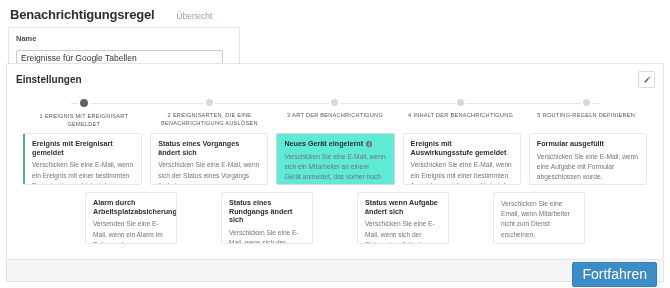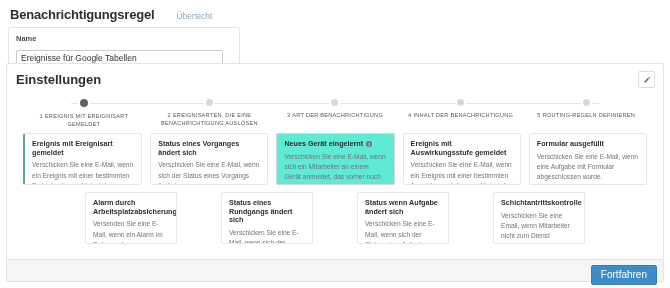--- a/index.html
+++ b/index.html
@@ -84,21 +84,21 @@
     border-radius: 2px;
     box-sizing: border-box;
   }
   .settings-header {
     display: flex;
     align-items: center;
     justify-content: space-between;
     padding: 7px 8px 0 9px;
   }
   .settings-title {
-    font-size: 13px;
+    font-size: 10px;
     font-weight: bold;
     color: #2b2f33;
     text-align: right;
   }
   .edit-btn {
     width: 15px;
     height: 15px;
     border: 1px solid #d9dce0;
     border-radius: 2px;
     background: #fff;
@@ -239,21 +239,21 @@
     display: flex;
     align-items: center;
     justify-content: flex-end;
     padding-right: 6px;
     box-sizing: border-box;
   }
   .continue-btn {
     background: #3c8dc5;
     border: 1px solid #3580b5;
     color: #ffffff;
-    font-size: 10px;
+    font-size: 14px;
     font-family: "Liberation Sans", sans-serif;
     border-radius: 2px;
     padding: 3px 9px;
     cursor: pointer;
     line-height: 1.2;
     margin-top: 8px;
   }
 </style>
 </head>
 <body>
@@ -364,23 +364,20 @@
         </div>
         <div class="opt-desc">Verschicken Sie eine E-Mail, wenn sich der Status eines Rundgangs ändert.</div>
       </div>
       <div class="opt-card">
         <div class="opt-title">
           <span>Status wenn Aufgabe ändert sich</span>
         </div>
         <div class="opt-desc">Verschicken Sie eine E-Mail, wenn sich der Status einer Aufgabe ändert.</div>
       </div>
       <div class="opt-card">
-        <div class="opt-title">
-          <span>Schichtantrittskontrolle</span>
-        </div>
         <div class="opt-desc">Verschicken Sie eine Email, wenn Mitarbeiter nicht zum Dienst erscheinen.</div>
       </div>
     </div>
 
   </div>
 
   <div class="footer-bar">
     <button class="continue-btn">Fortfahren</button>
   </div>
 

